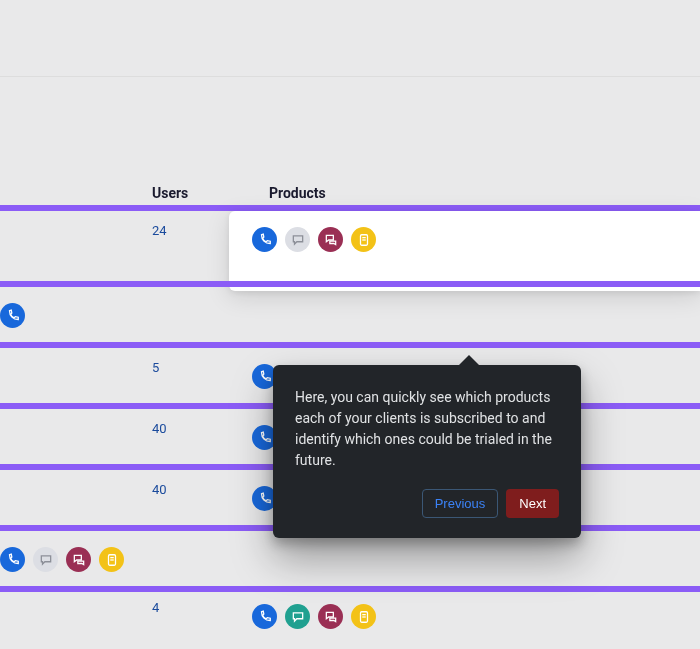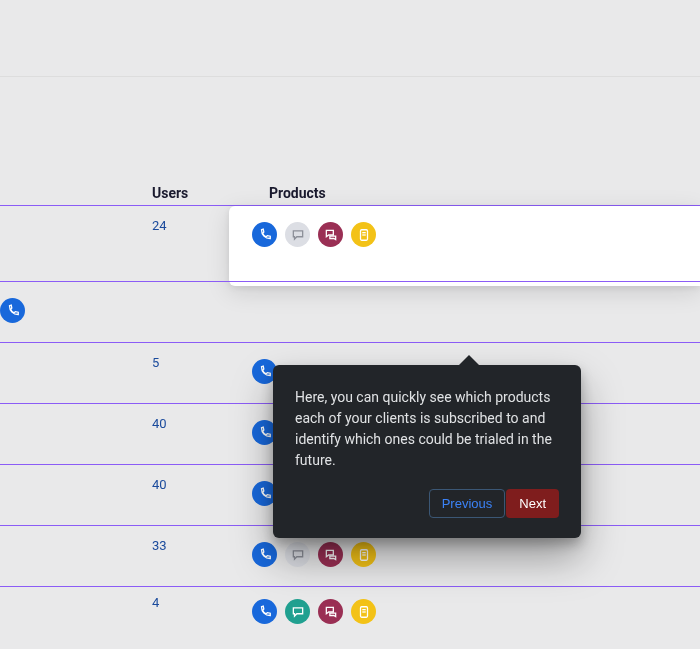--- a/index.html
+++ b/index.html
@@ -34,21 +34,21 @@
     text-align: left;
   }
   .col-products {
     width: 200px;
     margin-left: 17px;
   }
   .data-row {
     display: flex;
     align-items: flex-start;
     height: 61px;
-    border-top: 1px solid #8b5cf6;
+    border-top: 6px solid #8b5cf6;
     position: relative;
   }
   .users-cell {
     margin-left: 152px;
     width: 100px;
     font-size: 13px;
     color: #1a4a9c;
     padding-top: 12px;
     position: relative;
     z-index: 1;
@@ -114,21 +114,21 @@
     border-bottom: 10px solid #222529;
   }
   .tooltip-text {
     font-size: 14px;
     line-height: 1.5;
     color: #e0e2e4;
   }
   .tooltip-actions {
     display: flex;
     justify-content: flex-end;
-    gap: 1px;
+    gap: 8px;
     margin-top: 18px;
   }
   .btn {
     font-size: 13px;
     font-weight: 500;
     border-radius: 4px;
     padding: 6px 12px;
     cursor: pointer;
     border: 1px solid transparent;
   }
@@ -239,21 +239,20 @@
           <svg viewBox="0 0 24 24" fill="none" stroke="#fff" stroke-width="2.2">
             <rect x="6" y="3" width="12" height="18" rx="2"></rect>
             <line x1="9" y1="8" x2="15" y2="8"></line>
             <line x1="9" y1="12" x2="15" y2="12"></line>
           </svg>
         </span>
     </div>
   </div>
 
   <div class="data-row">
-    <a class="users-cell">33</a>
     <div class="products-cell">
       <span class="chip blue">
           <svg viewBox="0 0 24 24" fill="none" stroke="#fff" stroke-width="2.2">
             <path d="M6 3c0 9 6 15 15 15l0-4-5-1-2 2c-3-1-5-3-6-6l2-2-1-5z"></path>
           </svg>
         </span>
       <span class="chip grey">
           <svg viewBox="0 0 24 24" fill="none" stroke="#8c8f98" stroke-width="2.2">
             <path d="M4 5h16v10H10l-4 4v-4H4z"></path>
           </svg>

